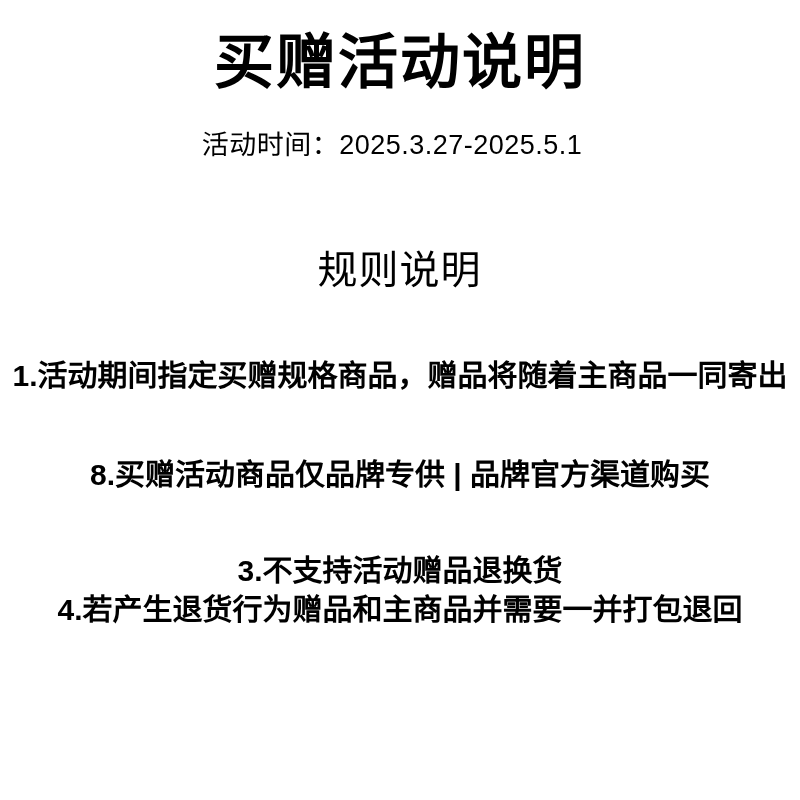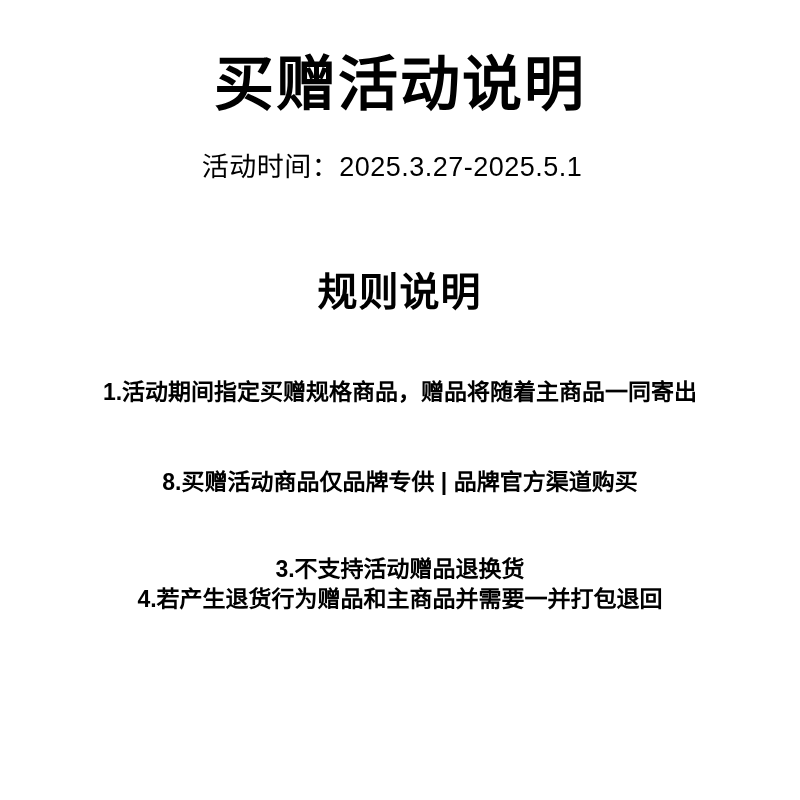--- a/index.html
+++ b/index.html
@@ -14,55 +14,55 @@
     color: #000000;
     overflow: hidden;
   }
   .page {
     width: 800px;
     height: 700px;
     box-sizing: border-box;
     display: flex;
     flex-direction: column;
     align-items: center;
-    padding-top: 50px;
+    padding-top: 28px;
   }
   .main-title {
     font-size: 60px;
     font-weight: 700;
     letter-spacing: 2px;
     line-height: 1.15;
     text-align: center;
     margin: 0;
   }
   .subtitle {
     font-size: 27px;
     font-weight: 400;
     text-align: center;
     margin: 26px 16px 0 0;
     letter-spacing: 0.5px;
   }
   .section-title {
     font-size: 40px;
-    font-weight: 700;
+    font-weight: 400;
     text-align: center;
     margin: 76px 1px 0 0;
     letter-spacing: 1px;
   }
   .rules {
     margin: 0;
     padding: 0;
     list-style: none;
     width: 760px;
     display: flex;
     flex-direction: column;
     align-items: center;
   }
   .rule-item {
-    font-size: 23px;
+    font-size: 30px;
     font-weight: 700;
     text-align: center;
     line-height: 1.3;
     white-space: nowrap;
   }
   .rule-item.r1 { margin-top: 60px; }
   .rule-item.r2 { margin-top: 60px; }
   .rule-item.r3 { margin-top: 57px; }
   .rule-item.r4 { }
   .rule-item.r5 { margin-top: 57px; }

